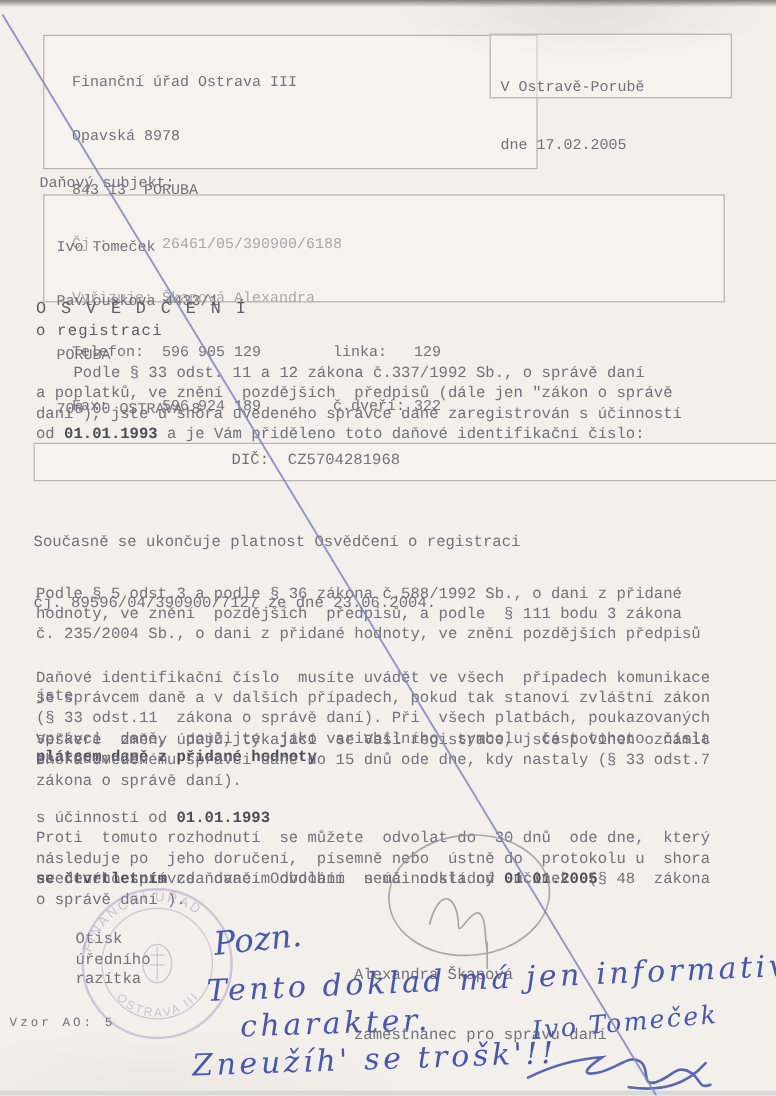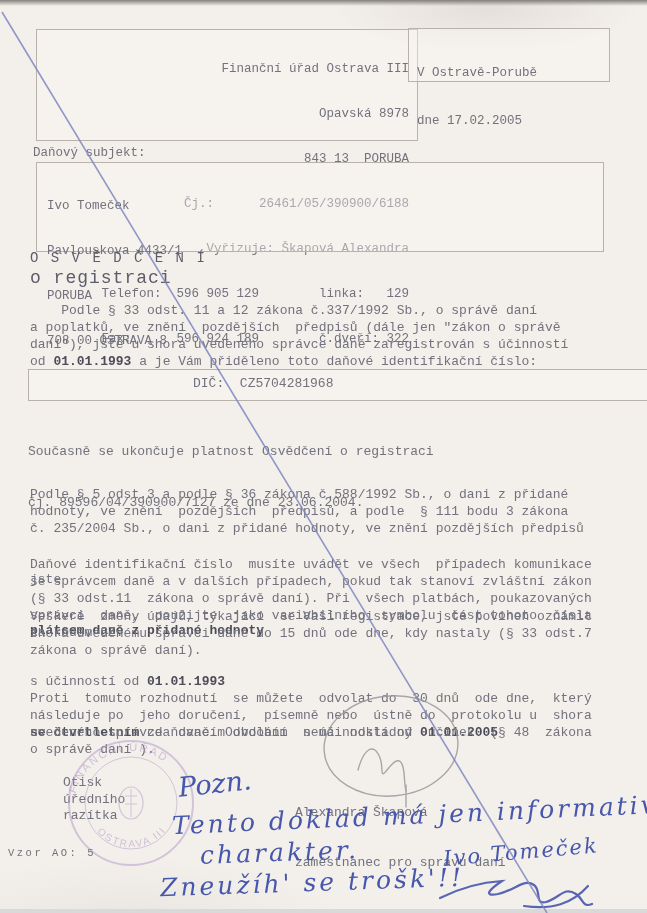--- a/index.html
+++ b/index.html
@@ -29,21 +29,21 @@
   .overlay{position:absolute;inset:0;pointer-events:none;}
 </style>
 </head>
 <body>
 
 <div class="page">
 
   <div class="edge-top"></div>
   <div class="edge-bottom"></div>
 
-  <div class="abs box mono" style="left:36px;top:29px;width:364px;height:106px;padding:2px 8px;text-align:right;">
+  <div class="abs box mono" style="left:36px;top:29px;width:364px;height:106px;padding:2px 23px;">
     <div>Finanční úřad Ostrava III</div>
     <div>Opavská 8978</div>
     <div>843 13  PORUBA</div>
     <div>Čj.:      26461/05/390900/6188</div>
     <div>Vyřizuje: Škapová Alexandra</div>
     <div>Telefon:  596 905 129        linka:   129</div>
     <div>Fax:      596 924 189        č.dveří: 322</div>
   </div>
 
   <div class="abs box mono" style="left:408px;top:28px;width:184px;height:44px;padding:4px 8px;line-height:16px;">
@@ -53,21 +53,21 @@
 
   <div class="abs mono" style="left:33px;top:146px;">Daňový subjekt:</div>
   <div class="abs box mono" style="left:36px;top:162px;width:546px;height:76px;padding:6px 10px;">
     <div>Ivo Tomeček</div>
     <div>Pavlouskova 4433/1</div>
     <div>PORUBA</div>
     <div>708 00 OSTRAVA 8</div>
   </div>
 
   <div class="abs center title" style="left:30px;top:250px;width:588px;">O S V Ě D Č E N Í</div>
-  <div class="abs center title" style="left:30px;top:268px;width:588px;font-size:18px;letter-spacing:1px;">o registraci</div>
+  <div class="abs center title" style="left:30px;top:268px;width:588px;font-size:13px;letter-spacing:1px;">o registraci</div>
 
   <div class="abs body-text" style="left:30px;top:302px;width:592px;"><span>    Podle § 33 odst. 11 a 12 zákona č.337/1992 Sb., o správě daní
 a poplatků, ve znění  pozdějších  předpisů (dále jen "zákon o správě
 daní"), jste u shora uvedeného správce daně zaregistrován s účinností
 od </span><span class="b">01.01.1993</span><span> a je Vám přiděleno toto daňové identifikační číslo:</span></div>
 
   <div class="abs box body-text" style="left:28px;top:369px;width:582px;height:30px;line-height:28px;padding-left:164px;"><span>DIČ:</span><span>  </span><span>CZ5704281968</span></div>
 
   <div class="abs center body-text" style="left:28px;top:409px;width:588px;">
     <div>Současně se ukončuje platnost Osvědčení o registraci</div>

